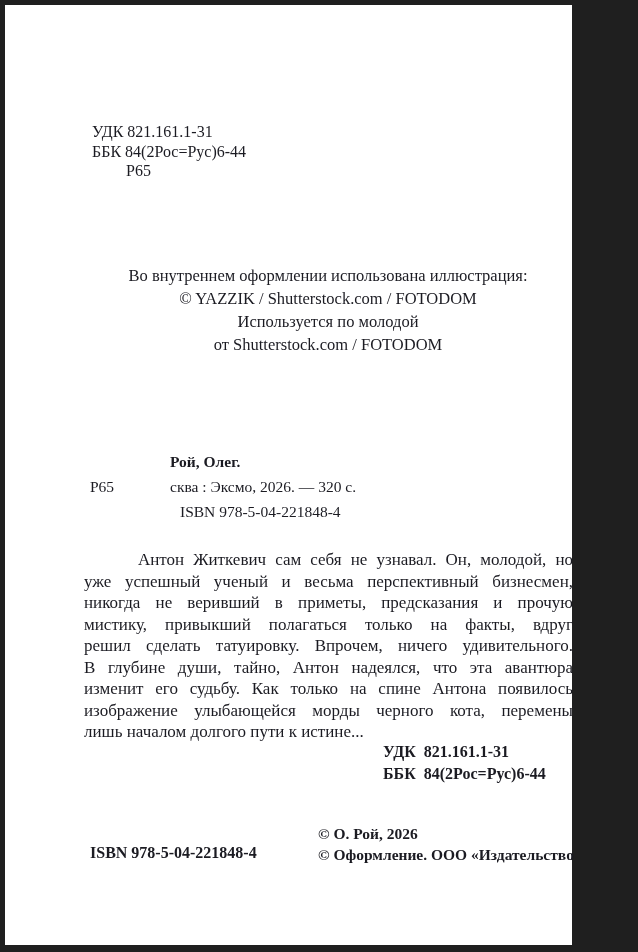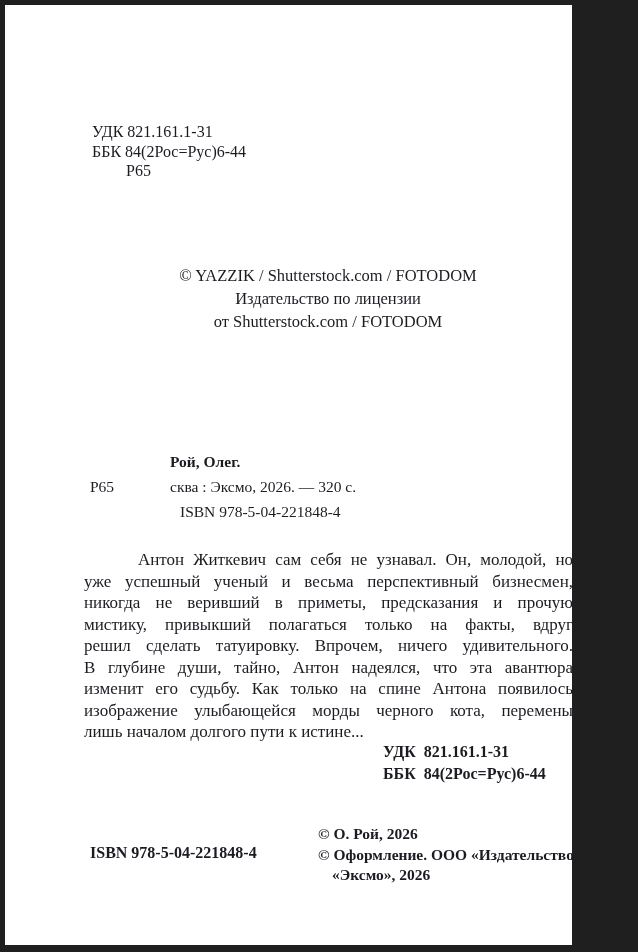--- a/index.html
+++ b/index.html
@@ -50,22 +50,23 @@
 <div class="screen">
   <div class="sheet">
 
     <div class="abs top-class">
       <div>УДК 821.161.1-31</div>
       <div>ББК 84(2Рос=Рус)6-44</div>
       <div class="code-line">Р65</div>
     </div>
 
     <div class="abs credit">
+      <div>Во внутреннем оформлении использована иллюстрация:</div>
       <div>© YAZZIK / Shutterstock.com / FOTODOM</div>
-      <div>Издательство по лицензии</div>
+      <div>Используется по молодой</div>
       <div>от Shutterstock.com / FOTODOM</div>
     </div>
 
     <div class="abs catalog">
       <div class="code">Р65</div>
       <div class="col author">Рой, Олег.</div>
       <div class="col">сква : Эксмо, 2026. — 320 с.</div>
       <div class="col isbn">ISBN 978-5-04-221848-4</div>
     </div>
 
@@ -82,19 +83,18 @@
     </div>
 
     <div class="abs footer-class">
       <div>УДК&nbsp; 821.161.1-31</div>
       <div>ББК&nbsp; 84(2Рос=Рус)6-44</div>
     </div>
 
     <div class="abs copyrights">
       <div>© О. Рой, 2026</div>
       <div>© Оформление. ООО «Издательство</div>
-      <div class="cont">«Эксмо», 2026</div>
     </div>
 
     <div class="abs footer-isbn">ISBN 978-5-04-221848-4</div>
 
   </div>
 </div>
 
 </body></html>

